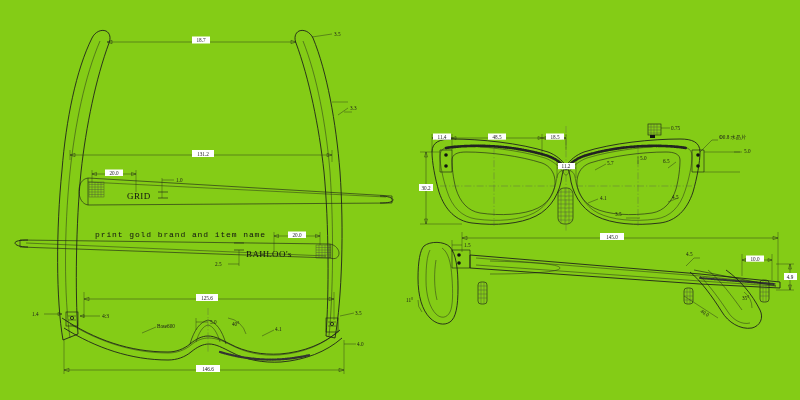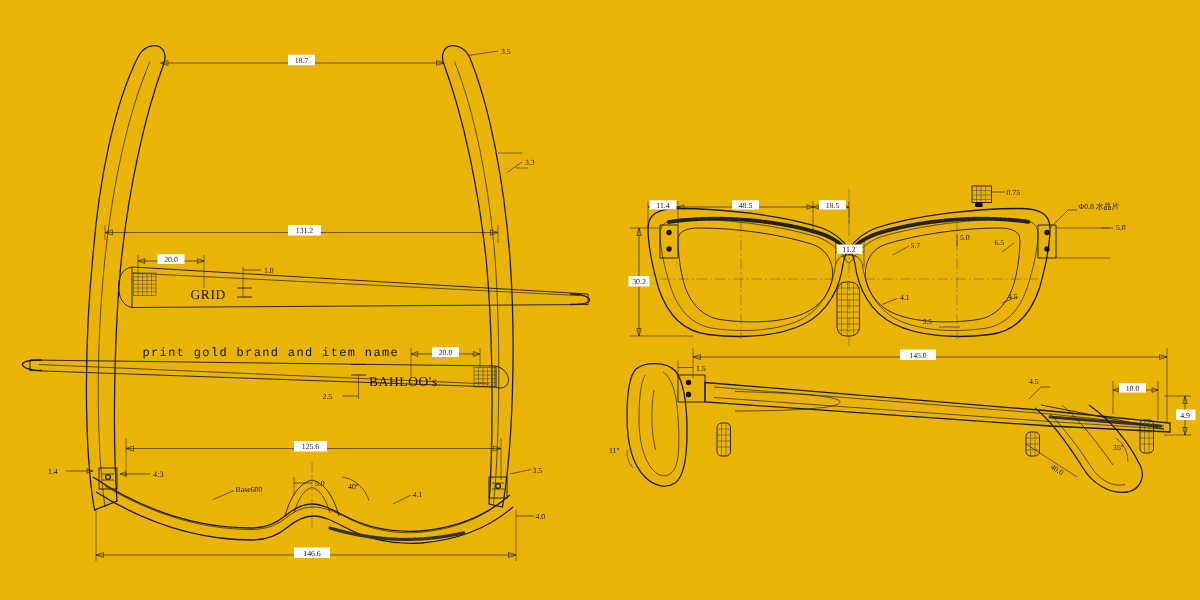--- a/index.html
+++ b/index.html
@@ -1,18 +1,18 @@
 <!DOCTYPE html>
 <html><head>
 <meta charset="utf-8">
 <style>
   html,body{margin:0;padding:0;background:#ffffff;}
   body{width:800px;height:400px;overflow:hidden;
        font-family:"Liberation Serif",serif;color:#1a1a1a;}
-  #sheet{position:relative;width:800px;height:400px;background:#eab308;}
+  #sheet{position:relative;width:800px;height:400px;background:#84cc16;}
   svg{position:absolute;left:0;top:0;width:800px;height:400px;}
   .dimtxt{font-family:"Liberation Serif",serif;font-size:5.2px;fill:#1a1a1a;}
   .dimtxt6{font-family:"Liberation Serif",serif;font-size:5.6px;fill:#1a1a1a;}
   .brandtxt{font-family:"Liberation Serif",serif;font-size:9px;fill:#111;
             letter-spacing:.4px;}
   .notetxt{font-family:"Liberation Mono",monospace;font-size:8px;fill:#111;
            letter-spacing:.9px;}
   .ln{stroke:#1a1a1a;fill:none;stroke-width:.6;}
   .ln2{stroke:#1a1a1a;fill:none;stroke-width:.85;}
   .thin{stroke:#1a1a1a;fill:none;stroke-width:.45;}

